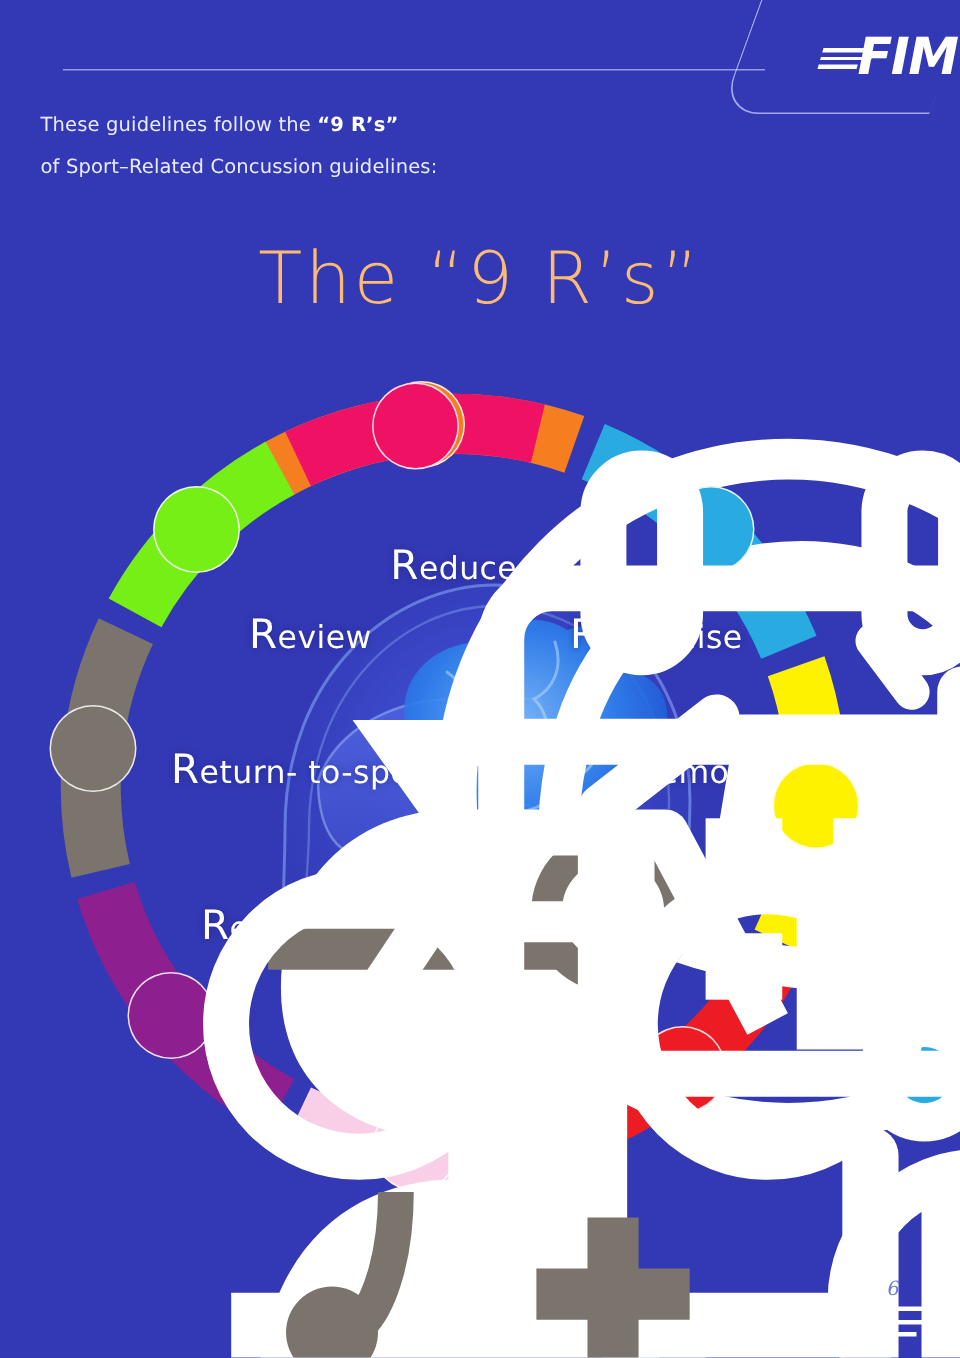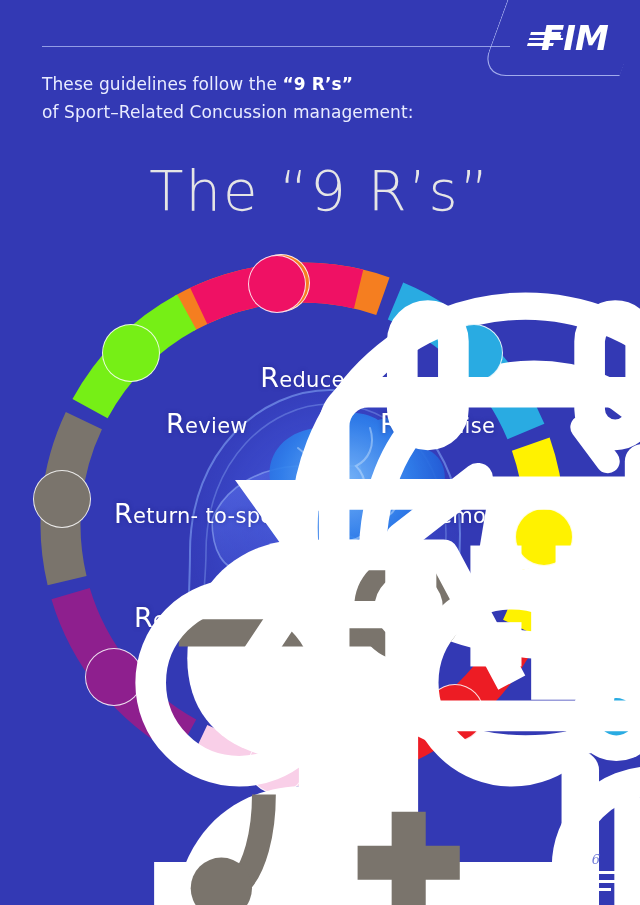--- a/index.html
+++ b/index.html
@@ -28,23 +28,23 @@
     left: 508px; top: -2px;
     width: 140px; height: 78px;
     border-left: 1.4px solid rgba(200,210,255,.75);
     border-bottom: 1.4px solid rgba(200,210,255,.75);
     border-bottom-left-radius: 26px;
     transform: skewX(-20deg);
     transform-origin: top left;
   }
   .logo-wrap {
     position: absolute;
-    left: 527px; top: 16px;
+    left: 545px; top: 16px;
     width: 92px; height: 44px;
-    display: flex; align-items: center;
+    display: flex; align-items: center; justify-content: center;
   }
   .logo-text {
     font-family: "DejaVu Sans", sans-serif;
     font-weight: bold;
     font-style: italic;
     font-size: 34px;
     letter-spacing: -1px;
     color: #ffffff;
     line-height: 1;
     position: relative;
@@ -57,37 +57,37 @@
     display: flex; flex-direction: column; justify-content: space-between;
     transform: skewX(-16deg);
   }
   .logo-lines i { display:block; height: 2.6px; background:#fff; }
   .logo-lines i:nth-child(1){ width: 30px; }
   .logo-lines i:nth-child(2){ width: 34px; }
   .logo-lines i:nth-child(3){ width: 26px; }
 
   .subtitle {
     position: absolute;
-    left: 42px; top: 70px;
+    left: 27px; top: 70px;
     width: 470px;
     color: #e9ecff;
-    font-size: 17px;
+    font-size: 13px;
     line-height: 28px;
     letter-spacing: .1px;
     font-family: "DejaVu Sans", sans-serif;
   }
   .subtitle b { font-weight: bold; color: #ffffff; }
 
   .big-title {
     position: absolute;
     left: 0; top: 158px;
     width: 640px;
     text-align: center;
-    color: #e5e5e5;
-    font-size: 56px;
+    color: #fdba74;
+    font-size: 48px;
     font-weight: 300;
     letter-spacing: 2px;
     font-family: "DejaVu Sans", sans-serif;
   }
 
   
   .wheel {
     position: absolute;
     left: 30px; top: 252px;
     width: 545px; height: 545px;
@@ -149,21 +149,21 @@
     <div class="logo-lines">
       <i></i>
         <i></i>
         <i></i>
     </div>
     <span class="logo-text">FIM</span>
   </div>
 
   <div class="subtitle">
     <span>These guidelines follow the </span><b>“9 R’s”</b><br>
-    <span>of Sport–Related Concussion management:</span>
+    <span>of Sport–Related Concussion guidelines:</span>
   </div>
 
   <div class="big-title">The “9 R’s”</div>
 
   <div class="wheel">
     <svg viewBox="0 0 545 545">
       <defs>
         <radialGradient id="helmGrad" cx="50%" cy="45%" r="62%">
           <stop offset="0%" stop-color="#4f63e8" stop-opacity=".95"></stop>
           <stop offset="60%" stop-color="#3a48c9" stop-opacity=".75"></stop>

